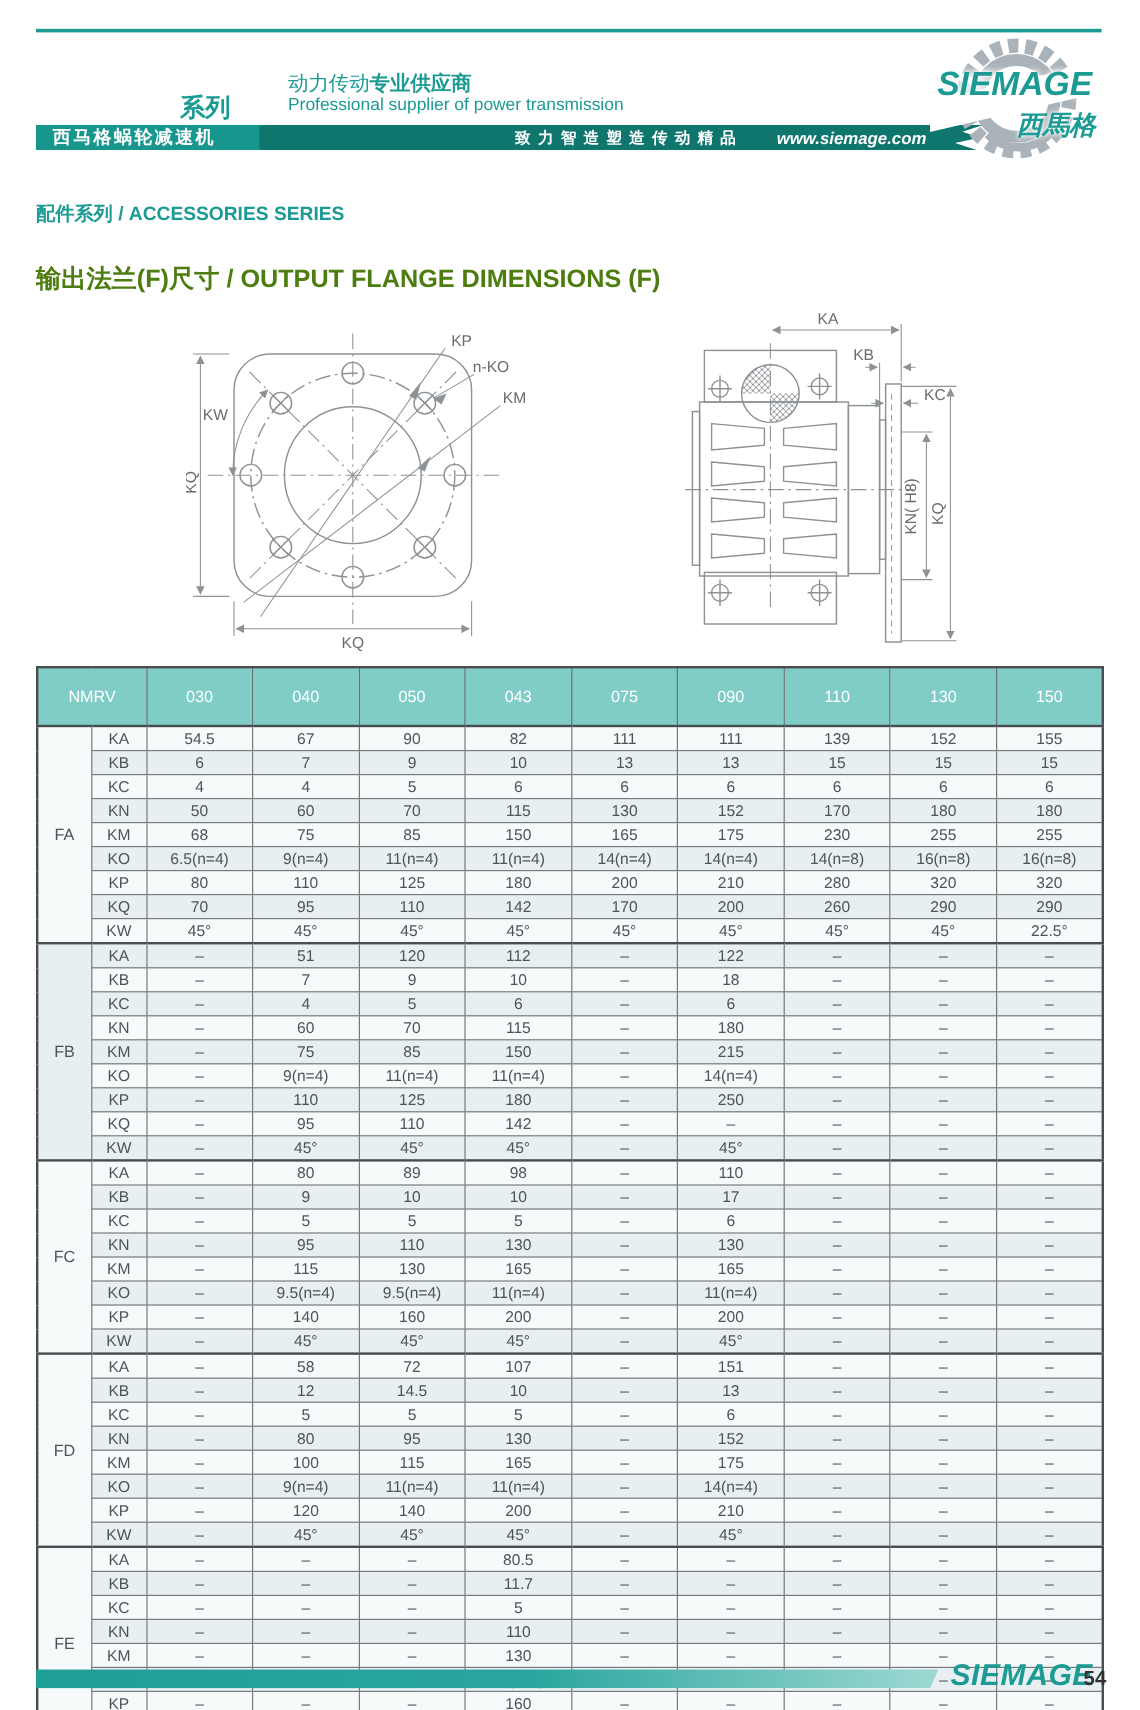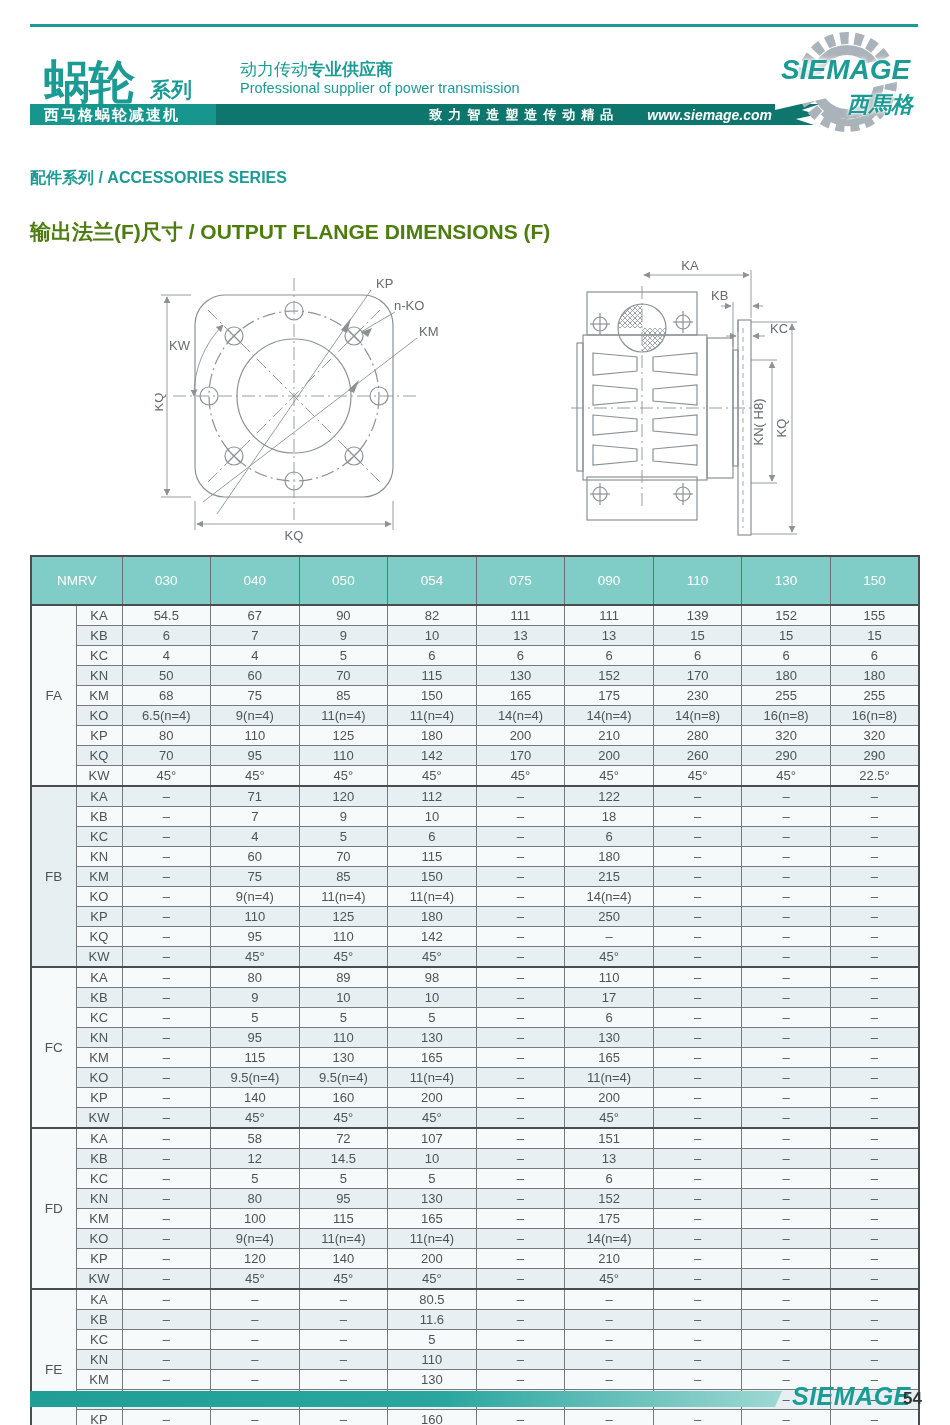--- a/index.html
+++ b/index.html
@@ -55,21 +55,20 @@
   .footer-logo{position:absolute;left:792px;top:1382px;font-size:25px;font-weight:bold;
                font-style:italic;color:#1b9b93;letter-spacing:0.5px;}
   .footer-page{position:absolute;left:903px;top:1389px;font-size:17px;font-weight:bold;color:#2f3133;}
 </style>
 </head>
 <body>
 
 <div class="page">
 
   <div class="top-rule"></div>
-  <div class="brand-cn">蜗轮</div>
   <div class="brand-series">系列</div>
   <div class="tagline-cn"><span>动力传动</span><b>专业供应商</b></div>
   <div class="tagline-en">Professional supplier of power transmission</div>
 
   <div class="banner">
     <div class="banner-dark">西马格蜗轮减速机</div>
     <div class="banner-light">
       <span class="banner-slogan">致力智造塑造传动精品</span>
       <span class="banner-url">www.siemage.com</span>
     </div>
@@ -240,21 +239,21 @@
         <col>
         <col>
         <col>
     </colgroup>
   <thead>
         <tr>
           <th colspan="2">NMRV</th>
           <th>030</th>
           <th>040</th>
           <th>050</th>
-          <th>054</th>
+          <th>043</th>
           <th>075</th>
           <th>090</th>
           <th>110</th>
           <th>130</th>
           <th>150</th>
         </tr>
       </thead>
       <tbody>
         <tr class="even group-start">
           <td rowspan="9" class="group-cell">FA</td>
@@ -362,21 +361,21 @@
           <td class="value-cell">45°</td>
           <td class="value-cell">45°</td>
           <td class="value-cell">45°</td>
           <td class="value-cell">45°</td>
           <td class="value-cell">22.5°</td>
         </tr>
         <tr class="odd group-start">
           <td rowspan="9" class="group-cell">FB</td>
           <td class="param-cell">KA</td>
           <td class="value-cell">–</td>
-          <td class="value-cell">71</td>
+          <td class="value-cell">51</td>
           <td class="value-cell">120</td>
           <td class="value-cell">112</td>
           <td class="value-cell">–</td>
           <td class="value-cell">122</td>
           <td class="value-cell">–</td>
           <td class="value-cell">–</td>
           <td class="value-cell">–</td>
         </tr>
         <tr class="even">
           <td class="param-cell">KB</td>
@@ -679,21 +678,21 @@
           <td class="value-cell">–</td>
           <td class="value-cell">–</td>
           <td class="value-cell">–</td>
           <td class="value-cell">–</td>
         </tr>
         <tr class="odd">
           <td class="param-cell">KB</td>
           <td class="value-cell">–</td>
           <td class="value-cell">–</td>
           <td class="value-cell">–</td>
-          <td class="value-cell">11.6</td>
+          <td class="value-cell">11.7</td>
           <td class="value-cell">–</td>
           <td class="value-cell">–</td>
           <td class="value-cell">–</td>
           <td class="value-cell">–</td>
           <td class="value-cell">–</td>
         </tr>
         <tr class="even">
           <td class="param-cell">KC</td>
           <td class="value-cell">–</td>
           <td class="value-cell">–</td>

